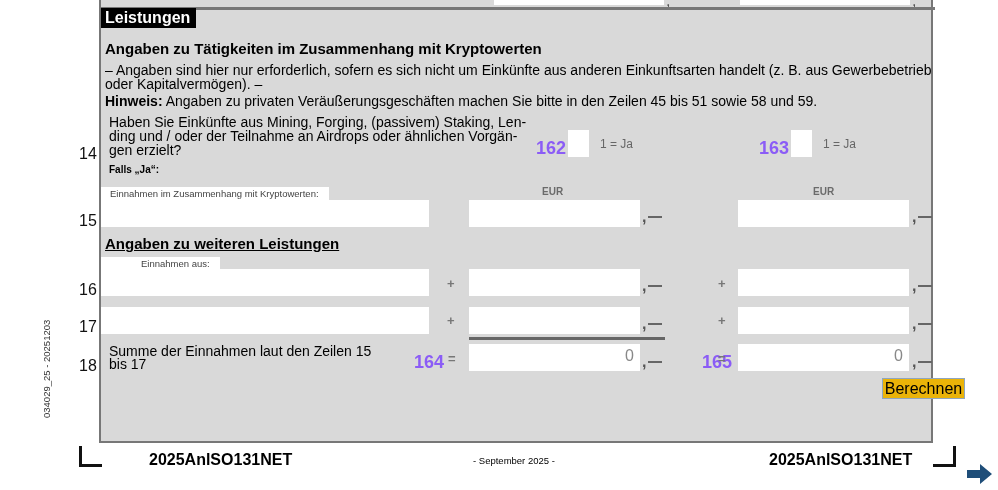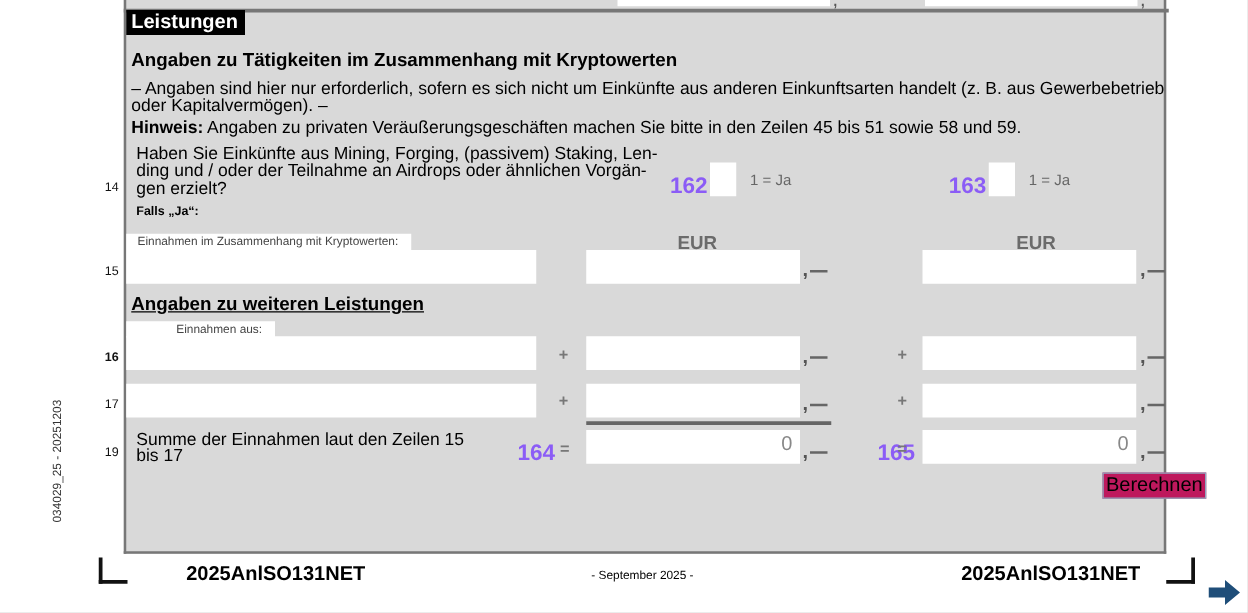--- a/index.html
+++ b/index.html
@@ -7,30 +7,30 @@
   .abs{position:absolute;}
   .form-panel{left:99px;top:-4px;width:834px;height:447px;background:#d9d9d9;border:2px solid #777;border-top:none;box-sizing:border-box;}
   .top-sep{left:99px;top:7px;width:836px;height:3px;background:#777;}
   .top-field{top:0;height:5px;background:#fff;}
   .top-comma{top:-8px;font-size:16px;color:#555;}
   .section-title{left:101px;top:8px;background:#000;color:#fff;font-weight:bold;font-size:16px;padding:0 6px 0 4px;line-height:20px;}
   .heading{font-weight:bold;font-size:15px;}
   .txt{font-size:14px;line-height:14px;}
   .small-label{font-size:9.5px;color:#444;background:#fff;padding:1px 10px 1px 9px;line-height:11px;}
   .field{background:#fff;}
-  .linenum{font-size:10px;color:#111;width:16px;text-align:right;}
+  .linenum{font-size:16px;color:#111;width:16px;}
   .code{font-size:18px;font-weight:bold;color:#8b5cf6;}
-  .eur{font-size:15px;font-weight:bold;color:#6b6b6b;}
+  .eur{font-size:10px;font-weight:bold;color:#6b6b6b;}
   .hint{font-size:12px;color:#666;}
   .op{font-size:13px;font-weight:bold;color:#777;}
   .comma-dash{font-size:16px;color:#555;font-weight:bold;}
   .dash{height:2px;background:#666;width:14px;}
   .sumline{height:3px;background:#666;}
   .val{font-size:16px;color:#888;text-align:right;padding-right:6px;box-sizing:border-box;line-height:24px;}
-  .calc-btn{left:882px;top:378px;width:83px;height:21px;background:#be185d;border:1px solid #8fa6bf;box-sizing:border-box;font-size:16px;line-height:19px;text-align:center;color:#000;}
+  .calc-btn{left:882px;top:378px;width:83px;height:21px;background:#eab308;border:1px solid #8fa6bf;box-sizing:border-box;font-size:16px;line-height:19px;text-align:center;color:#000;}
   .footer-code{font-size:16px;font-weight:bold;}
   .footer-date{font-size:9.5px;}
   .bracket{border-color:#111;border-style:solid;}
   .side-id{font-size:9.5px;color:#333;transform:rotate(-90deg);transform-origin:left top;white-space:nowrap;}
 </style>
 </head>
 <body>
 
 <div class="abs form-panel"></div>
 
@@ -69,21 +69,21 @@
 <div class="abs comma-dash" style="left:642px;top:208px;">,</div>
 <div class="abs dash" style="left:648px;top:216px;"></div>
 <div class="abs field" style="left:738px;top:200px;width:171px;height:27px;"></div>
 <div class="abs comma-dash" style="left:912px;top:208px;">,</div>
 <div class="abs dash" style="left:918px;top:216px;"></div>
 
 <div class="abs heading" style="left:105px;top:235px;text-decoration:underline;">Angaben zu weiteren Leistungen</div>
 <div class="abs small-label" style="left:101px;top:257px;padding-left:40px;">Einnahmen aus:</div>
 
 <div class="abs field" style="left:101px;top:269px;width:328px;height:27px;"></div>
-<div class="abs linenum" style="left:79px;top:281px;font-weight:bold;">16</div>
+<div class="abs linenum" style="left:79px;top:281px;">16</div>
 <div class="abs op" style="left:447px;top:276px;">+</div>
 <div class="abs field" style="left:469px;top:269px;width:171px;height:27px;"></div>
 <div class="abs comma-dash" style="left:642px;top:277px;">,</div>
 <div class="abs dash" style="left:648px;top:285px;"></div>
 <div class="abs op" style="left:718px;top:276px;">+</div>
 <div class="abs field" style="left:738px;top:269px;width:171px;height:27px;"></div>
 <div class="abs comma-dash" style="left:912px;top:277px;">,</div>
 <div class="abs dash" style="left:918px;top:285px;"></div>
 
 <div class="abs field" style="left:101px;top:307px;width:328px;height:27px;"></div>
@@ -93,21 +93,21 @@
 <div class="abs comma-dash" style="left:642px;top:315px;">,</div>
 <div class="abs dash" style="left:648px;top:323px;"></div>
 <div class="abs op" style="left:718px;top:313px;">+</div>
 <div class="abs field" style="left:738px;top:307px;width:171px;height:27px;"></div>
 <div class="abs comma-dash" style="left:912px;top:315px;">,</div>
 <div class="abs dash" style="left:918px;top:323px;"></div>
 <div class="abs sumline" style="left:469px;top:337px;width:196px;"></div>
 
 <div class="abs txt" style="left:109px;top:344px;">Summe der Einnahmen laut den Zeilen 15</div>
 <div class="abs txt" style="left:109px;top:357px;">bis 17</div>
-<div class="abs linenum" style="left:79px;top:357px;">19</div>
+<div class="abs linenum" style="left:79px;top:357px;">18</div>
 <div class="abs code" style="left:414px;top:352px;">164</div>
 <div class="abs op" style="left:448px;top:351px;">=</div>
 <div class="abs field val" style="left:469px;top:344px;width:171px;height:27px;">0</div>
 <div class="abs comma-dash" style="left:642px;top:353px;">,</div>
 <div class="abs dash" style="left:648px;top:361px;"></div>
 <div class="abs code" style="left:702px;top:352px;">165</div>
 <div class="abs op" style="left:718px;top:351px;">=</div>
 <div class="abs field val" style="left:738px;top:344px;width:171px;height:27px;">0</div>
 <div class="abs comma-dash" style="left:912px;top:353px;">,</div>
 <div class="abs dash" style="left:918px;top:361px;"></div>

